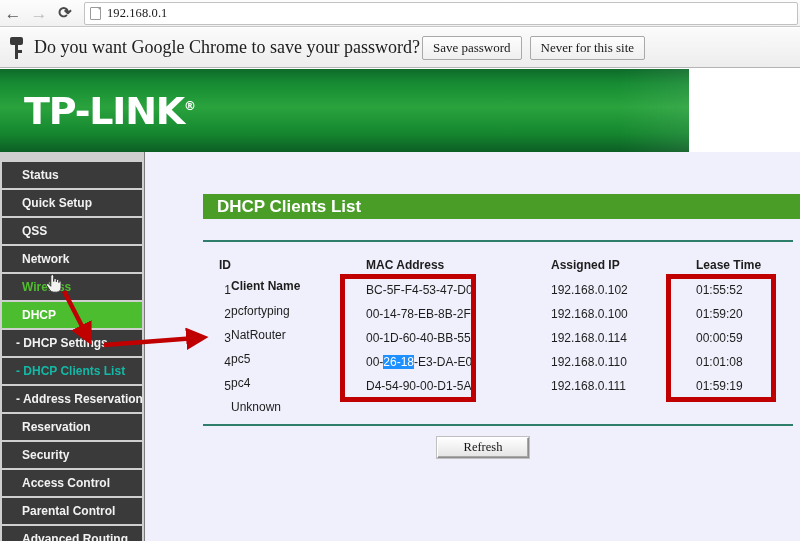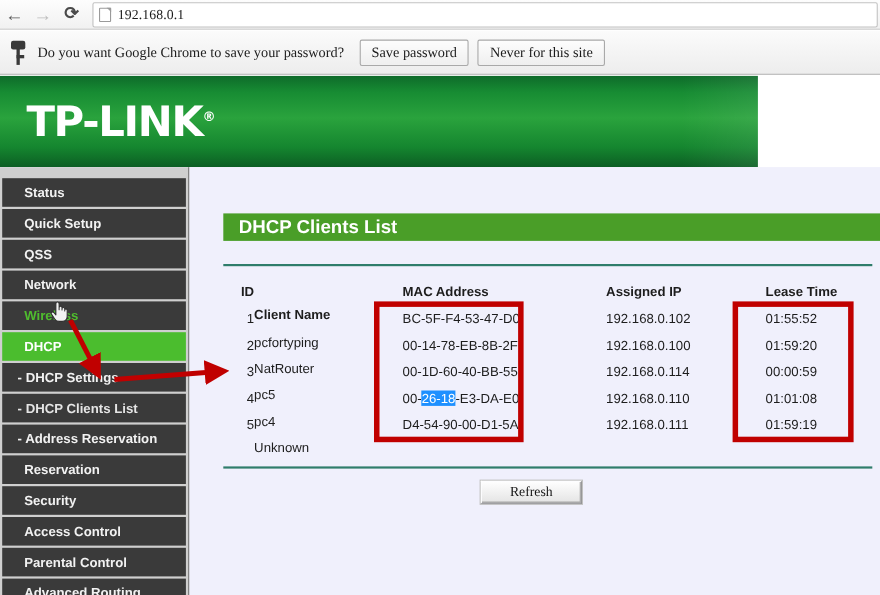--- a/index.html
+++ b/index.html
@@ -87,23 +87,23 @@
     position: absolute; left: 5px; top: 7px;
     width: 3px; height: 15px;
     background: #3a3a3a;
   }
   .key-icon .kt {
     position: absolute; left: 5px; top: 13px;
     width: 7px; height: 3px;
     background: #3a3a3a;
   }
   .infobar-text {
-    font-size: 13px; color: #202020;
+    font-size: 18px; color: #202020;
     font-family: "Liberation Serif", serif;
-    margin-right: 14px;
+    margin-right: 2px;
     white-space: nowrap;
   }
   .chrome-btn {
     height: 24px;
     padding: 0 10px;
     background: linear-gradient(#fdfdfd, #efefef);
     border: 1px solid #a9a9a9;
     border-radius: 2px;
     font-size: 13px; color: #1a1a1a;
     font-family: "Liberation Serif", serif;
@@ -142,21 +142,21 @@
   
   .page-body {
     position: absolute; left: 0; top: 152px;
     width: 800px; height: 389px;
     background: #f0f0fc;
   }
 
   
   .sidebar {
     position: absolute; left: 0; top: 152px;
-    width: 172px; height: 389px;
+    width: 145px; height: 389px;
     background: #cfcfcf;
     border-right: 1px solid #7a7a7a;
     padding-top: 10px;
   }
   .menu-item {
     position: relative;
     height: 26px;
     margin: 0 2px 2px 2px;
     background: #3a3a3a;
     display: flex; align-items: center;
@@ -167,21 +167,21 @@
     font-family: "Liberation Sans", sans-serif;
     cursor: default;
     white-space: nowrap;
   }
   .menu-item.sub { padding-left: 14px; }
   .menu-item.hover { color: #4fbd2e; }
   .menu-item.active {
     background: #4bbd2e;
     color: #ffffff;
   }
-  .menu-item.greentext { color: #e5e5e5; }
+  .menu-item.greentext { color: #14b8a6; }
 
   
   .content {
     position: absolute; left: 173px; top: 152px;
     width: 627px; height: 389px;
     background: #f0f0fc;
   }
   .title-bar {
     position: absolute; left: 30px; top: 42px;
     width: 800px; height: 25px;

